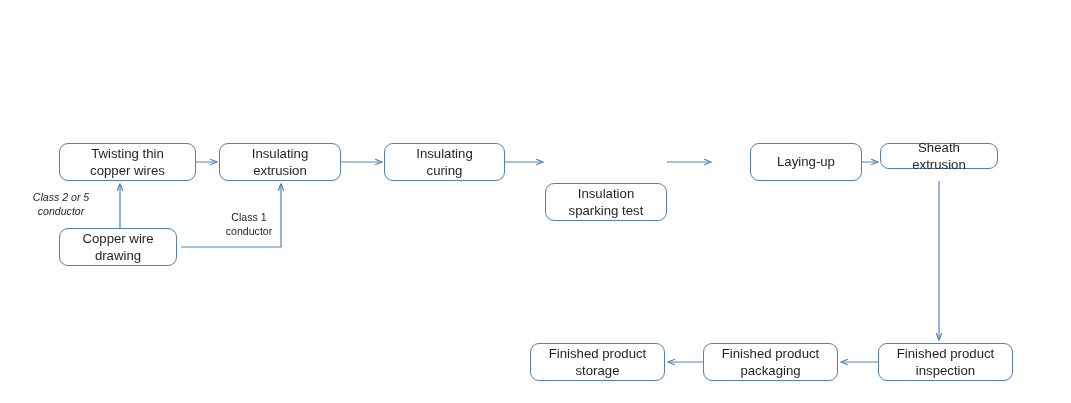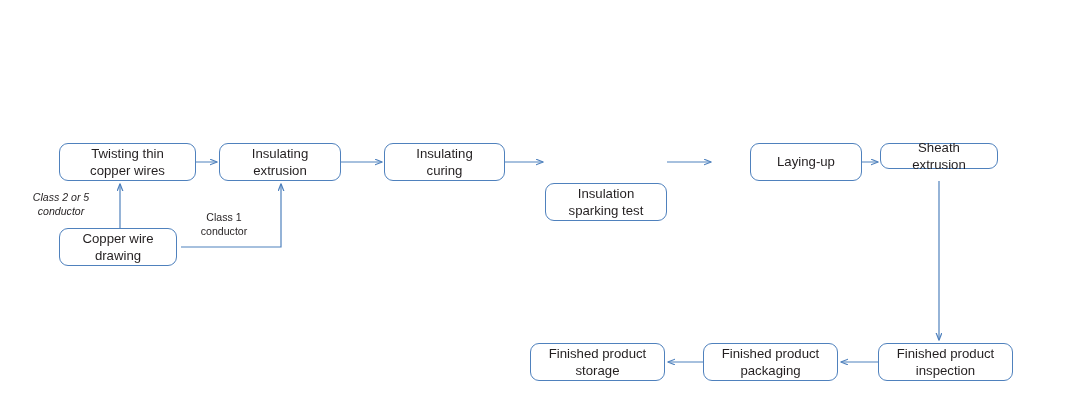--- a/index.html
+++ b/index.html
@@ -148,16 +148,16 @@
   </div>
 
   <div class="node" style="left:530px; top:343px; width:135px; height:38px;">
     <span class="node-label">Finished product
 storage</span>
   </div>
 
   <div class="edge-label" style="left:18px; top:190px; width:86px;font-style:italic;">Class 2 or 5
 conductor</div>
 
-  <div class="edge-label" style="left:187px; top:210px; width:74px;">Class 1
+  <div class="edge-label" style="left:212px; top:210px; width:74px;">Class 1
 conductor</div>
 
 </div>
 
 </body></html>

